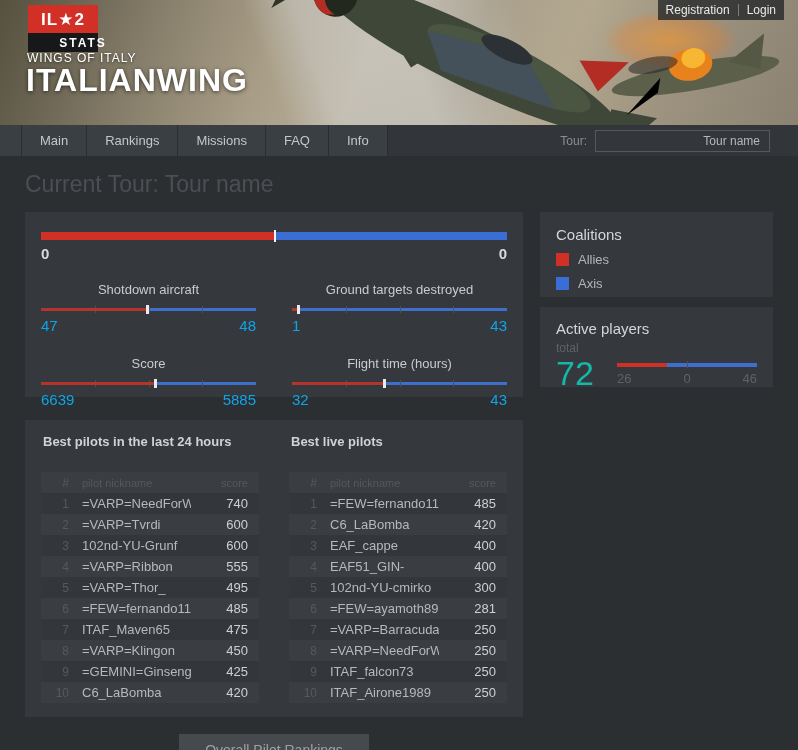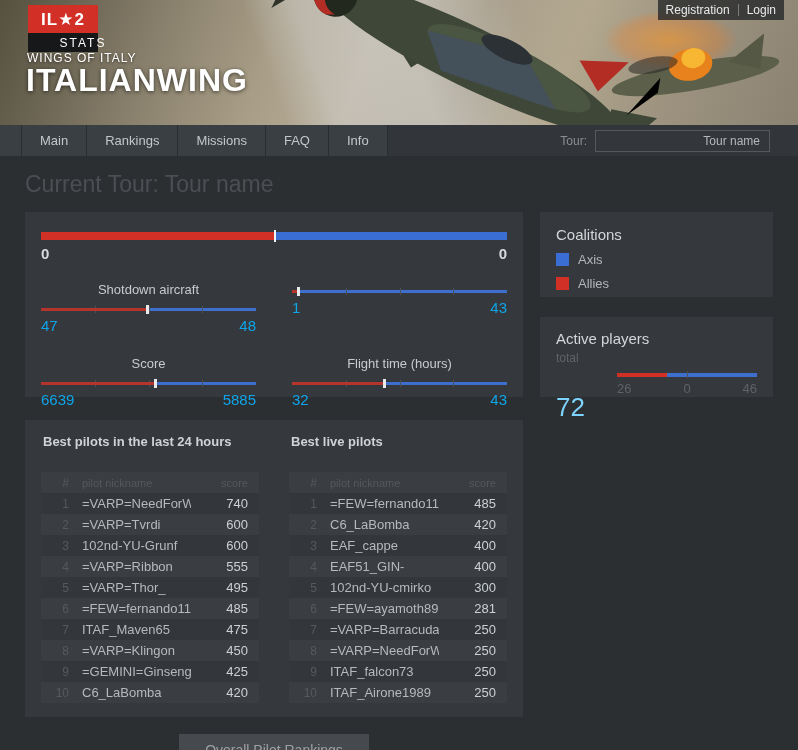--- a/index.html
+++ b/index.html
@@ -13,21 +13,21 @@
       linear-gradient(70deg, transparent 34%, rgba(215,218,221,.40) 40%, rgba(224,227,229,.45) 52%, rgba(210,213,216,.30) 58%, transparent 66%),
       linear-gradient(110deg, #55503f 0%, #6e6755 10%, #8d8470 22%, #a89d86 34%, #b7ac97 46%, #a99f8c 58%, #b3a88f 70%, #9e9480 82%, #8b8272 100%);
   }
   .hero-plane-main { position:absolute; left:270px; top:-28px; transform:rotate(26deg); }
   .hero-plane-burn { position:absolute; left:600px; top:28px; transform:rotate(-10deg); }
   .hero-plane-small { position:absolute; left:330px; top:-6px; transform:rotate(58deg); }
 
   .logo { position:absolute; left:28px; top:5px; }
   .logo-red { width:70px; height:28px; background:#d22f27; color:#fff; font-weight:bold;
     font-size:17px; display:flex; align-items:center; justify-content:center; letter-spacing:1px; }
-  .logo-black { width:70px; height:19px; background:#17181a; color:#fff; font-weight:normal;
+  .logo-black { width:70px; height:19px; background:#17181a; color:#fff; font-weight:bold;
     font-size:12px; display:flex; align-items:center; justify-content:center; letter-spacing:2px;padding-left:40px; }
   .wing-label { position:absolute; left:27px; top:51px; color:#fff; font-size:12px;
     letter-spacing:1px; text-shadow:0 1px 3px rgba(0,0,0,.6); }
   .wing-name { position:absolute; left:26px; top:62px; color:#fff; font-size:32px; font-weight:bold;
     letter-spacing:1px; text-shadow:0 1px 4px rgba(0,0,0,.6); }
 
   .auth { position:absolute; right:14px; top:0; background:rgba(35,37,40,.78); padding:3px 8px;
     display:flex; align-items:center; font-size:12px; }
   .auth a { color:#e8eaec; text-decoration:none; cursor:pointer; }
   .auth .sep { width:1px; height:12px; background:#7a7d80; margin:0 8px; }
@@ -67,29 +67,29 @@
   .stat-head { position:relative; height:18px; }
   .stat-title { text-align:center; font-size:13px; color:#c9cbcd; }
   .smallbar { position:relative; height:3px; background:#3f6fce; margin-top:8px; }
   .smallbar .red { position:absolute; left:0; top:0; bottom:0; background:#b5342b; }
   .smallbar .tick { position:absolute; top:-2px; width:1px; height:7px; background:#4d5155; }
   .smallbar .t25 { left:25%; } .smallbar .t50 { left:50%; } .smallbar .t75 { left:75%; }
   .smallbar .thumb { position:absolute; top:-3px; width:3px; height:9px; background:#e9eaeb; margin-left:-1px; }
   .stat-values { display:flex; justify-content:space-between; margin-top:6px; font-size:15px; color:#0ea5e9; }
 
   
-  .coalitions { padding:14px 16px 16px 16px; height:85px; margin-bottom:20px; }
+  .coalitions { padding:14px 16px 16px 16px; height:85px; margin-bottom:10px; }
   .panel-title { font-size:15px; color:#d4d6d8; }
   .co-item { display:flex; align-items:center; margin-top:9px; font-size:13px; color:#b4b7b9; }
   .co-swatch { width:13px; height:13px; margin-right:9px; }
 
   .active-players { padding:13px 16px 14px 16px; height:80px; }
   .ap-body { display:flex; margin-top:4px; }
   .ap-total-label { font-size:12px; color:#5f6366; }
-  .ap-total { font-size:26px; color:#7dd3fc; line-height:1.1;margin-top:28px; }
+  .ap-total { font-size:34px; color:#14b8a6; line-height:1.1; }
   .ap-bar-wrap { margin-left:auto; width:140px; padding-top:14px; }
   .ap-values { display:flex; justify-content:space-between; margin-top:4px; font-size:13px; color:#5f6366; }
 
   
   .tables-panel { margin-top:23px; padding:12px 16px 14px 16px; display:flex; gap:30px; }
   .ptable { width:218px; }
   .ptable-title { font-size:13px; font-weight:bold; color:#d0d2d4; margin:2px 0 23px 2px; }
   .prow { display:flex; align-items:center; height:21px; font-size:13px; }
   .prow.head { background:#2e3236; font-size:11px; color:#55585c; }
   .prow:nth-child(even) { background:#3a3e42; }
@@ -216,20 +216,24 @@
                 <div class="red" style="width: 49.5%;"></div>
                 <div class="thumb" style="left: 49.5%;"></div>
               </div>
               <div class="stat-values">
                 <span>47</span>
                 <span>48</span>
               </div>
             </div>
 
             <div class="stat">
+              <div class="stat-head">
+
+                <div class="stat-title">Ground targets destroyed</div>
+              </div>
               <div class="smallbar">
                 <span class="tick t25"></span>
                 <span class="tick t50"></span>
                 <span class="tick t75"></span>
                 <div class="red" style="width: 3%;"></div>
                 <div class="thumb" style="left: 3%;"></div>
               </div>
               <div class="stat-values">
                 <span>1</span>
                 <span>43</span>
@@ -504,27 +508,27 @@
         <button class="overall-btn">Overall Pilot Rankings</button>
       </div>
     </div>
 
     <div class="col-right">
       <div class="panel coalitions">
         <div class="panel-title">Coalitions</div>
         <div>
 
             <div class="co-item">
+              <span class="co-swatch" style="background: rgb(208, 48, 37);"></span>
+              <span>Allies</span>
+            </div>
+
+            <div class="co-item">
               <span class="co-swatch" style="background: rgb(59, 110, 213);"></span>
               <span>Axis</span>
-            </div>
-
-            <div class="co-item">
-              <span class="co-swatch" style="background: rgb(208, 48, 37);"></span>
-              <span>Allies</span>
             </div>
           </div>
       </div>
 
       <div class="panel active-players">
         <div class="panel-title">Active players</div>
         <div class="ap-body">
           <div>
             <div class="ap-total-label">total</div>
             <div class="ap-total">72</div>

